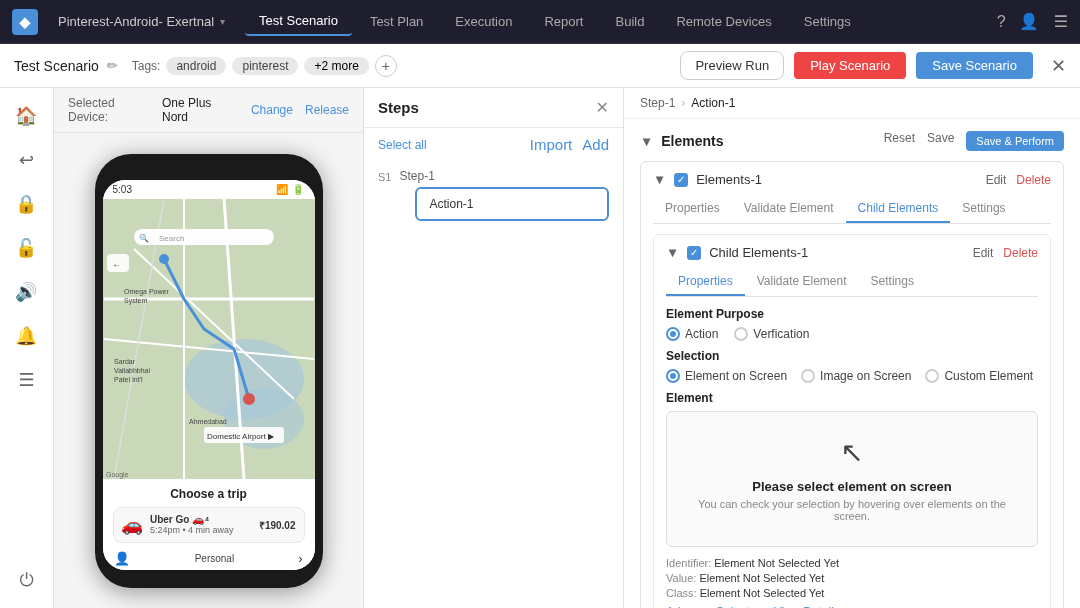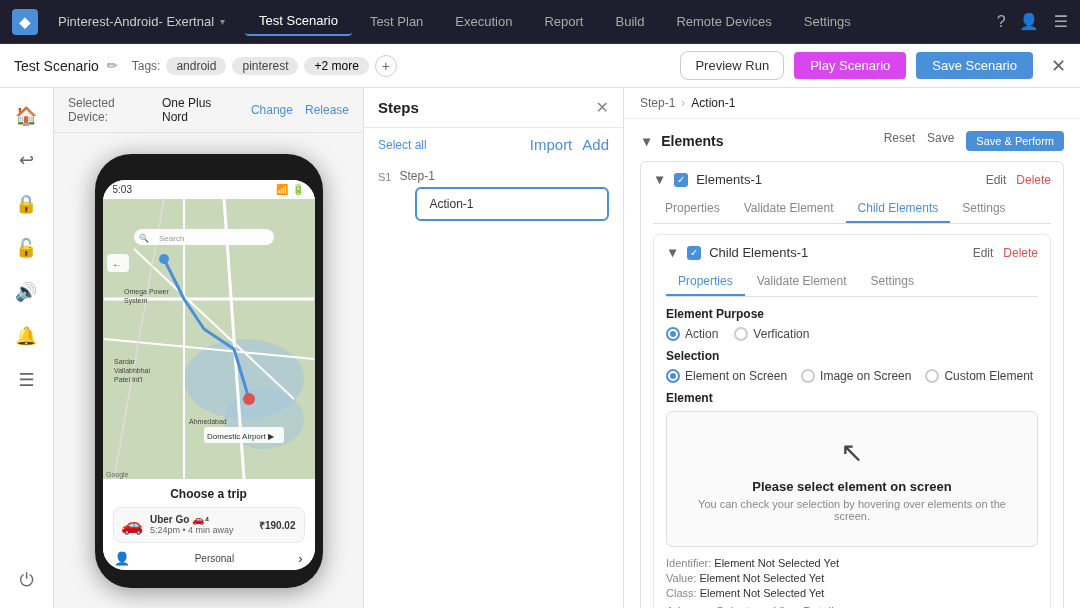--- a/index.html
+++ b/index.html
@@ -24,21 +24,21 @@
     }
     .toolbar-title { font-size: 14px; font-weight: 500; color: #222; display: flex; align-items: center; gap: 8px; }
     .toolbar-edit-icon { color: #888; cursor: pointer; font-size: 13px; }
     .toolbar-tags { display: flex; align-items: center; gap: 6px; margin-left: 4px; }
     .tag-label { color: #666; font-size: 12px; }
     .tag { background: #e8e8e8; border-radius: 12px; padding: 2px 10px; font-size: 12px; color: #444; }
     .tag-more { background: #e8e8e8; border-radius: 12px; padding: 2px 10px; font-size: 12px; color: #000000; }
     .tag-add { width: 22px; height: 22px; border-radius: 50%; border: 1px solid #ccc; display: flex; align-items: center; justify-content: center; cursor: pointer; color: #666; font-size: 14px; }
     .toolbar-spacer { flex: 1; }
     .btn-preview { background: #fff; border: 1px solid #ccc; border-radius: 8px; padding: 6px 14px; font-size: 13px; cursor: pointer; color: #333; }
-    .btn-play { background: #d946ef; border: none; border-radius: 4px; padding: 6px 16px; font-size: 13px; cursor: pointer; color: #fff; }
+    .btn-play { background: #ef4444; border: none; border-radius: 4px; padding: 6px 16px; font-size: 13px; cursor: pointer; color: #fff; }
     .btn-save { background: #4a90d9; border: none; border-radius: 4px; padding: 6px 16px; font-size: 13px; cursor: pointer; color: #fff; }
     .toolbar-close { color: #666; cursor: pointer; font-size: 18px; margin-left: 8px; }
 
     
     .main-layout { display: flex; height: calc(608px - 44px - 44px); }
 
     
     .left-sidebar {
       width: 54px; background: #fff; border-right: 1px solid #e0e0e0; display: flex; flex-direction: column; align-items: center; padding: 10px 0; gap: 8px;
     }

